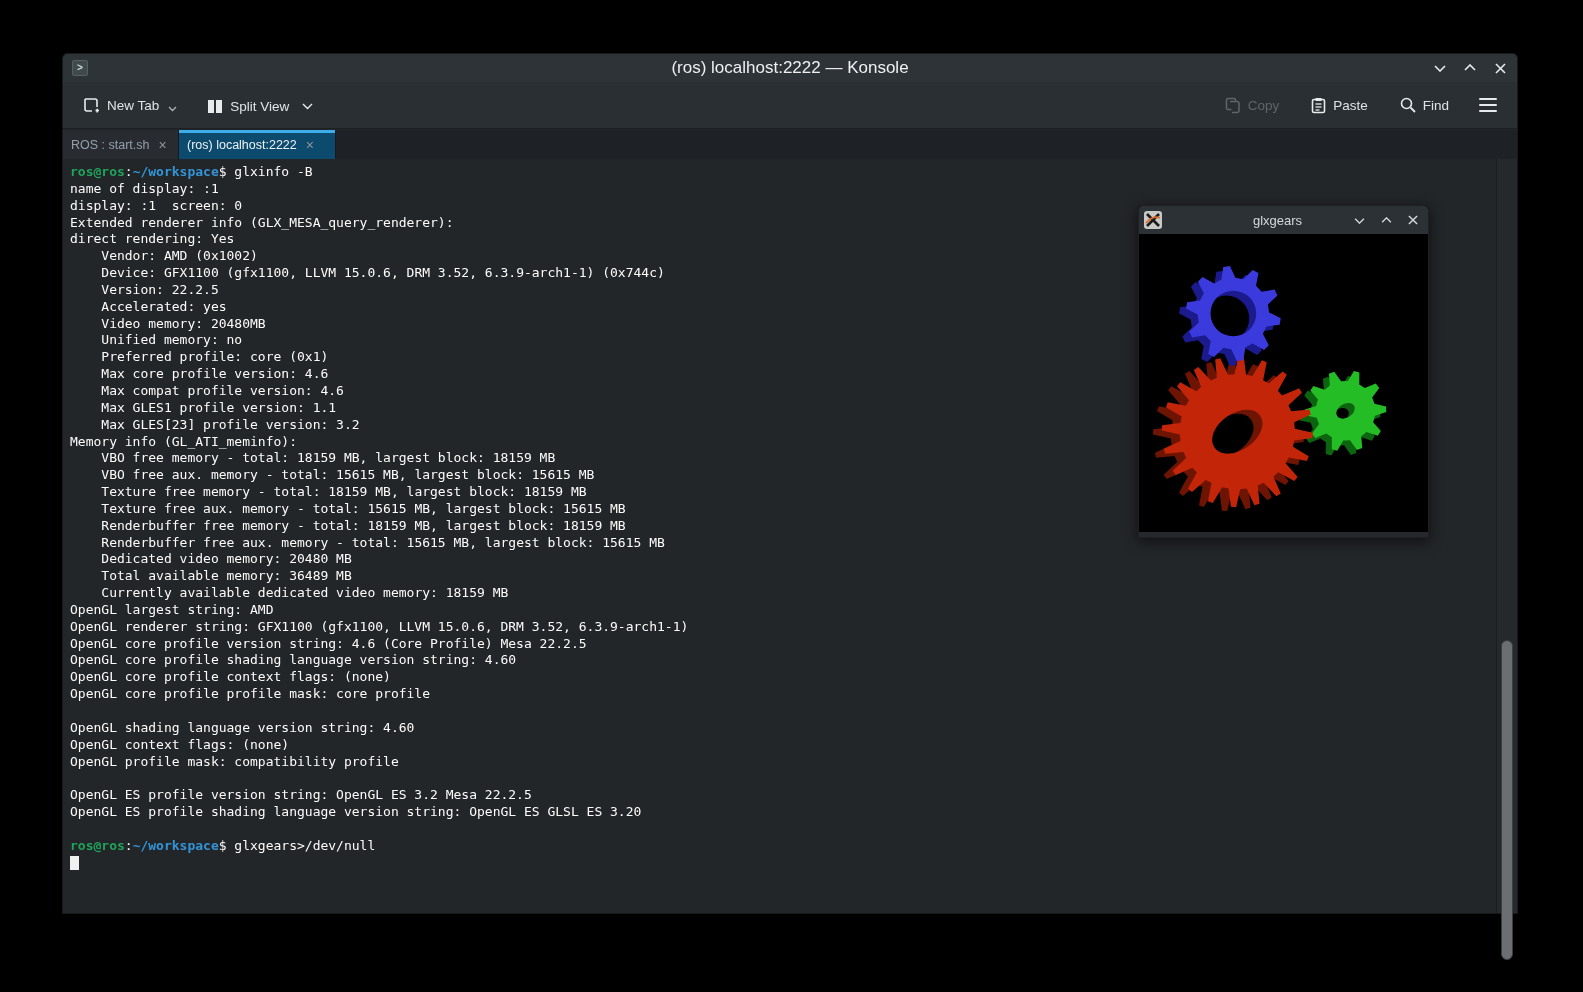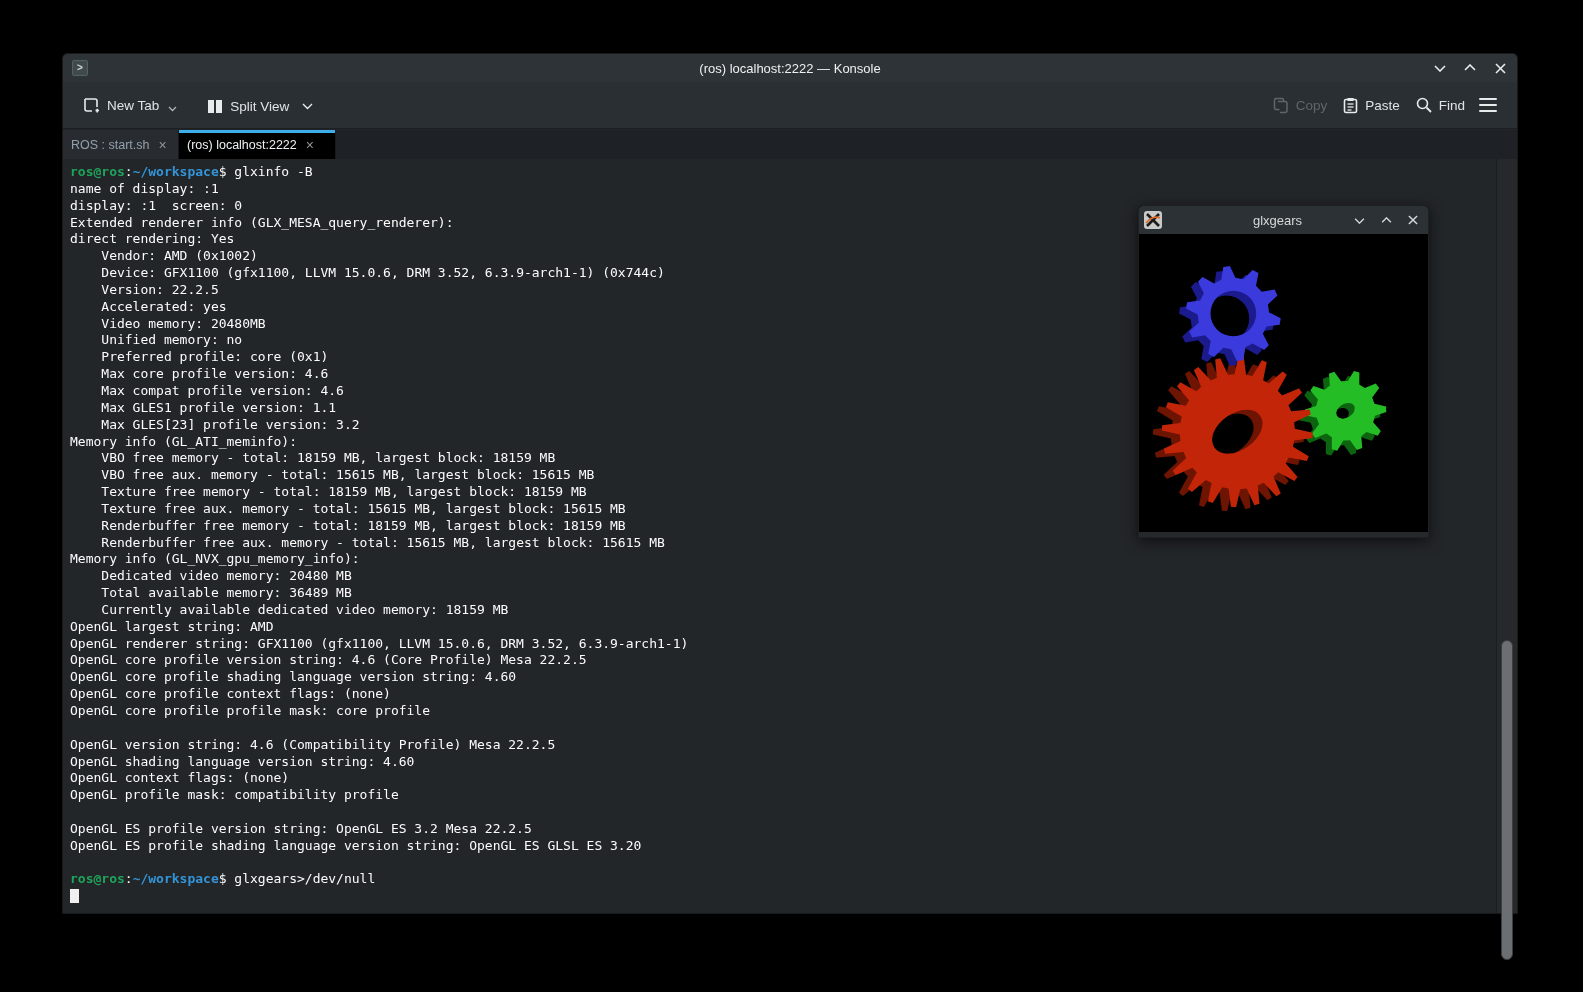--- a/index.html
+++ b/index.html
@@ -11,48 +11,48 @@
              background:#232629; border:1px solid #17191b; border-radius:5px 5px 0 0; }
 
   .titlebar { position:absolute; left:0; top:0; width:100%; height:28px;
               background:#2e3338; border-radius:5px 5px 0 0;
               display:flex; align-items:center; }
   .app-icon { width:16px; height:16px; margin-left:9px; background:#40494b;
               border:1px solid #556064; border-radius:2px;
               display:flex; align-items:center; justify-content:center; }
   .app-icon span { color:#cfd8d9; font-size:10px; font-weight:bold; line-height:1; }
   .tb-title { position:absolute; left:0; right:0; text-align:center;
-              color:#eef0f1; font-size:13px; pointer-events:none; }
+              color:#eef0f1; font-size:17px; pointer-events:none; }
   .win-controls { position:absolute; right:10px; top:0; height:28px;
                   display:flex; align-items:center; gap:16px; }
   .win-btn { width:14px; height:14px; display:flex; align-items:center; justify-content:center; cursor:pointer; }
   .win-btn svg { stroke:#e8ebec; stroke-width:1.6; fill:none; }
 
   
   .toolbar { position:absolute; left:0; top:28px; width:100%; height:47px;
              background:#2a2f34; border-bottom:1px solid #1d2023;
              display:flex; align-items:center; }
   .tool-btn { display:flex; align-items:center; gap:7px; color:#dfe3e6;
               font-size:13.5px; padding:6px 8px; border-radius:3px; cursor:pointer; }
   .tool-btn.disabled { color:#5f6569; }
   .tool-btn svg { display:block; }
   .tool-left { display:flex; align-items:flex-end; margin-left:12px; gap:14px; }
-  .tool-right { display:flex; align-items:center; margin-left:auto; margin-right:14px; }
+  .tool-right { display:flex; align-items:center; margin-left:auto; margin-right:14px; gap:16px; }
   .chev-small { margin-left:2px; margin-top:8px; }
   .hamburger { display:flex; flex-direction:column; gap:3.5px; padding:6px; cursor:pointer; }
   .hamburger i { display:block; width:18px; height:2.4px; background:#e8ebec; border-radius:1px; }
 
   
   .tabbar { position:absolute; left:0; top:76px; width:100%; height:29px;
             background:#1e2125; display:flex; }
   .tab { display:flex; align-items:center; padding:0 8px; font-size:12.5px;
          border-right:1px solid #17191b; cursor:pointer; position:relative; }
   .tab .close { margin-left:9px; color:#8f959a; font-size:14px; line-height:1; cursor:pointer; }
   .tab.inactive { background:#282c30; color:#93a0ab; width:116px; }
-  .tab.active { background:#000000; color:#eef1f3; width:157px; }
+  .tab.active { background:#0c4a6e; color:#eef1f3; width:157px; }
   .tab.active::before { content:""; position:absolute; left:0; top:0; width:100%; height:3px; background:#3daee9; }
   .tab-fill { flex:1; background:#1e2125; }
 
   
   .term { position:absolute; left:0; top:105px; width:100%; height:754px;
           background:#232629; padding:5px 24px 0 7px; cursor:text;
           font-family:"DejaVu Sans Mono", monospace; font-size:13px;
           line-height:16.85px; color:#fcfcfc; overflow:hidden; }
   .tline { white-space:pre-wrap; min-height:16.85px; }
   .c-user { color:#1fa35a; font-weight:bold; }
@@ -222,21 +222,20 @@
         <div class="tline">    VBO free aux. memory - total: 15615 MB, largest block: 15615 MB</div>
 
         <div class="tline">    Texture free memory - total: 18159 MB, largest block: 18159 MB</div>
 
         <div class="tline">    Texture free aux. memory - total: 15615 MB, largest block: 15615 MB</div>
 
         <div class="tline">    Renderbuffer free memory - total: 18159 MB, largest block: 18159 MB</div>
 
         <div class="tline">    Renderbuffer free aux. memory - total: 15615 MB, largest block: 15615 MB</div>
 
-        <div class="tline">Memory info (GL_NVX_gpu_memory_info):</div>
 
         <div class="tline">    Dedicated video memory: 20480 MB</div>
 
         <div class="tline">    Total available memory: 36489 MB</div>
 
         <div class="tline">    Currently available dedicated video memory: 18159 MB</div>
 
         <div class="tline">OpenGL largest string: AMD</div>
 
         <div class="tline">OpenGL renderer string: GFX1100 (gfx1100, LLVM 15.0.6, DRM 3.52, 6.3.9-arch1-1)</div>
@@ -244,21 +243,20 @@
         <div class="tline">OpenGL core profile version string: 4.6 (Core Profile) Mesa 22.2.5</div>
 
         <div class="tline">OpenGL core profile shading language version string: 4.60</div>
 
         <div class="tline">OpenGL core profile context flags: (none)</div>
 
         <div class="tline">OpenGL core profile profile mask: core profile</div>
 
         <div class="tline"></div>
 
-        <div class="tline">OpenGL version string: 4.6 (Compatibility Profile) Mesa 22.2.5</div>
 
         <div class="tline">OpenGL shading language version string: 4.60</div>
 
         <div class="tline">OpenGL context flags: (none)</div>
 
         <div class="tline">OpenGL profile mask: compatibility profile</div>
 
         <div class="tline"></div>
 
         <div class="tline">OpenGL ES profile version string: OpenGL ES 3.2 Mesa 22.2.5</div>

